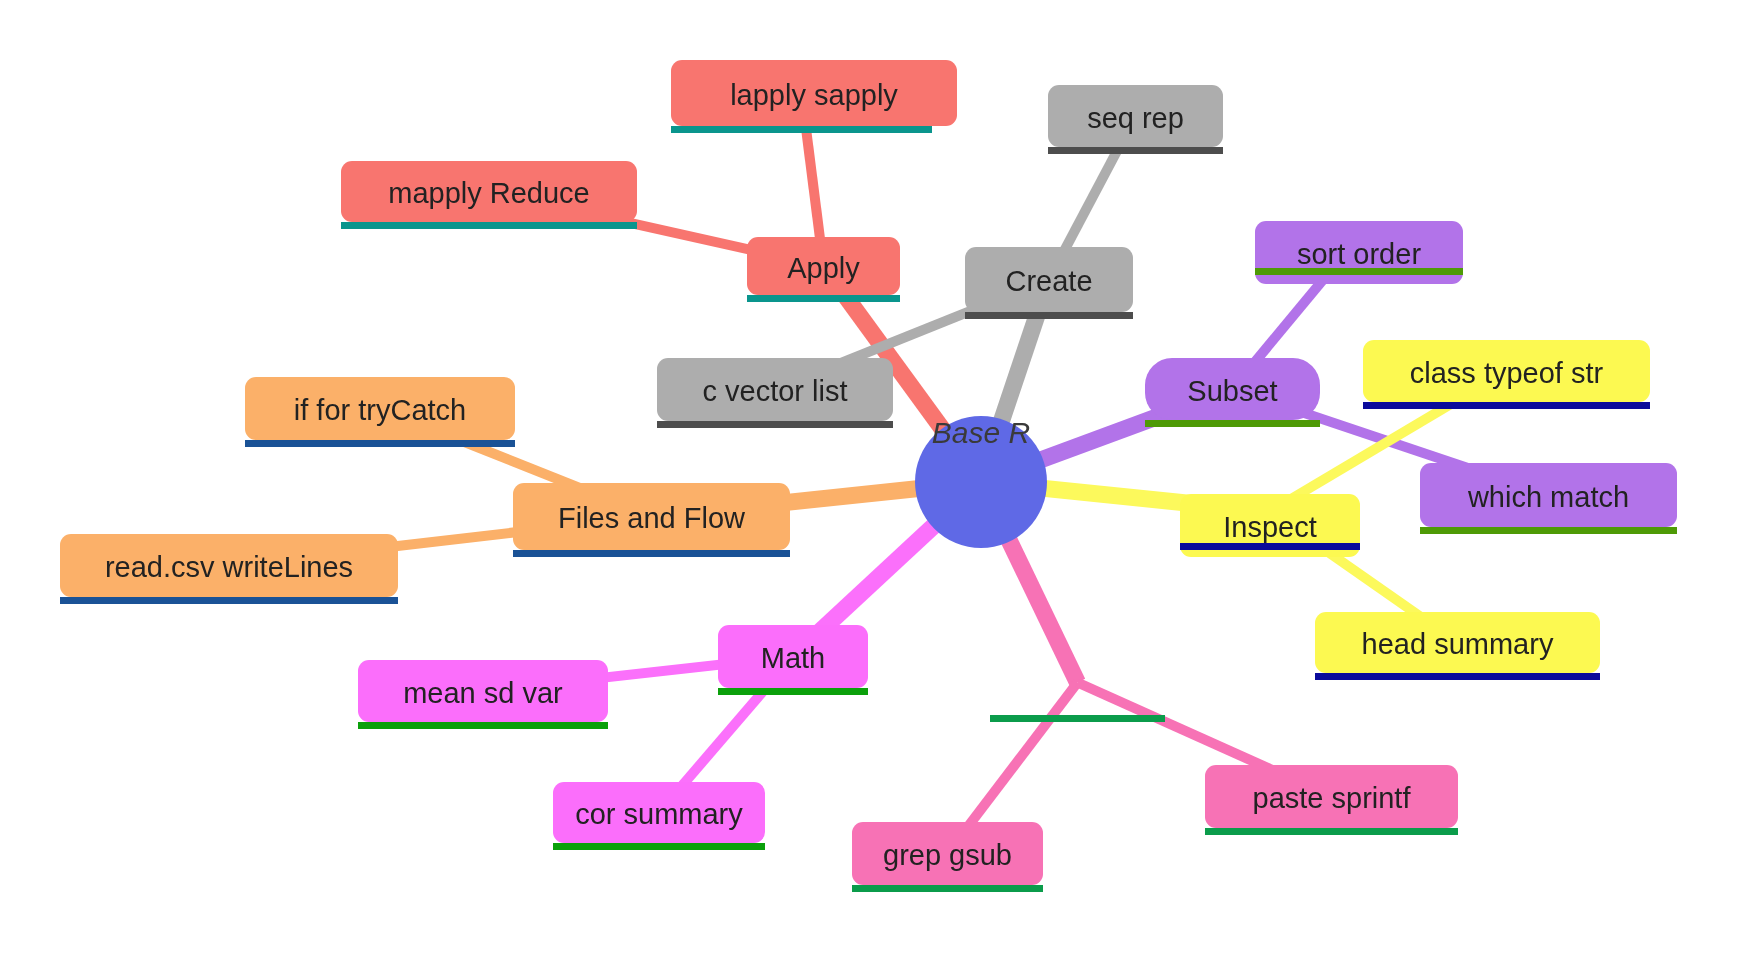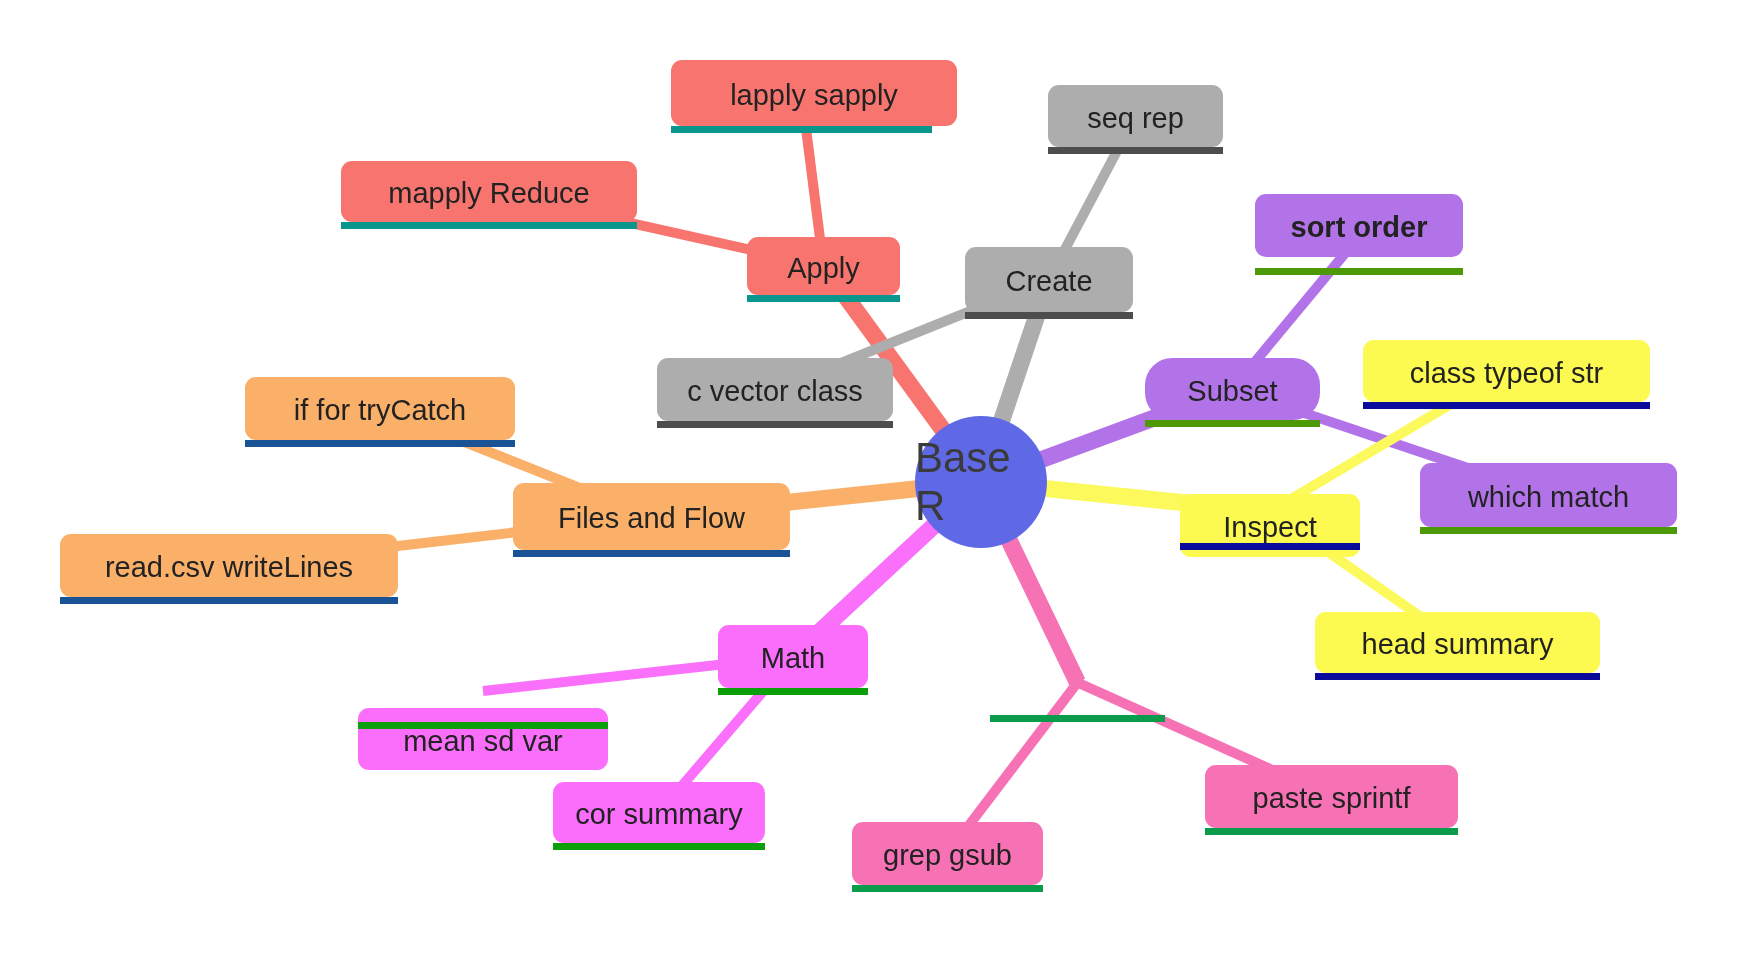--- a/index.html
+++ b/index.html
@@ -10,22 +10,22 @@
   #edges{position:absolute;left:0;top:0;width:1752px;height:956px;}
   .node{
     position:absolute;display:flex;align-items:center;justify-content:center;
     border-radius:11px;box-sizing:border-box;
     color:#222222;font-size:29px;line-height:1;
     cursor:default;white-space:nowrap;
   }
   .node .lbl{transform:translateY(2px);}
   .ubar{position:absolute;height:7px;}
   #center-node{
-    position:absolute;border-radius:50%;display:flex;align-items:center;justify-content:center;
-    font-size:42px;color:#3a3a3a;
+    position:absolute;border-radius:50%;display:flex;justify-content:center;
+    font-size:30px;color:#3a3a3a;font-style:italic;
   }
 </style>
 </head>
 <body>
 
 <div id="stage">
   <svg id="edges" xmlns="http://www.w3.org/2000/svg">
       <line x1="981" y1="482" x2="823.5" y2="266" stroke="#f8756f" stroke-width="17"></line>
       <line x1="823.5" y1="266" x2="801.5" y2="93" stroke="#f8756f" stroke-width="10"></line>
       <line x1="823.5" y1="266" x2="489" y2="191.5" stroke="#f8756f" stroke-width="10"></line>
@@ -63,28 +63,28 @@
     <div class="ubar" style="left: 341px; top: 222px; width: 296px; background: rgb(10, 149, 141);"></div>
     <div class="node" style="left: 965px; top: 247px; width: 168px; height: 65px; background: rgb(173, 173, 173);">
       <span class="lbl">Create</span>
     </div>
     <div class="ubar" style="left: 965px; top: 312px; width: 168px; background: rgb(77, 77, 77);"></div>
     <div class="node" style="left: 1048px; top: 85px; width: 175px; height: 62px; background: rgb(173, 173, 173);">
       <span class="lbl">seq rep</span>
     </div>
     <div class="ubar" style="left: 1048px; top: 147px; width: 175px; background: rgb(77, 77, 77);"></div>
     <div class="node" style="left: 657px; top: 358px; width: 236px; height: 63px; background: rgb(173, 173, 173);">
-      <span class="lbl">c vector class</span>
+      <span class="lbl">c vector list</span>
     </div>
     <div class="ubar" style="left: 657px; top: 421px; width: 236px; background: rgb(77, 77, 77);"></div>
     <div class="node" style="left: 1145px; top: 358px; width: 175px; height: 62px; background: rgb(178, 115, 233); border-radius: 27px;">
       <span class="lbl">Subset</span>
     </div>
     <div class="ubar" style="left: 1145px; top: 420px; width: 175px; background: rgb(78, 154, 6);"></div>
-    <div class="node" style="left: 1255px; top: 194px; width: 208px; height: 63px; background: rgb(178, 115, 233); font-weight: bold;">
+    <div class="node" style="left: 1255px; top: 221px; width: 208px; height: 63px; background: rgb(178, 115, 233);">
       <span class="lbl">sort order</span>
     </div>
     <div class="ubar" style="left: 1255px; top: 268px; width: 208px; background: rgb(78, 154, 6);"></div>
     <div class="node" style="left: 1420px; top: 463px; width: 257px; height: 64px; background: rgb(178, 115, 233);">
       <span class="lbl">which match</span>
     </div>
     <div class="ubar" style="left: 1420px; top: 527px; width: 257px; background: rgb(78, 154, 6);"></div>
     <div class="node" style="left: 1180px; top: 480px; width: 180px; height: 63px; background: rgb(252, 249, 81); margin-top: 14px;">
       <span class="lbl">Inspect</span>
     </div>
@@ -106,21 +106,21 @@
     </div>
     <div class="ubar" style="left: 245px; top: 440px; width: 270px; background: rgb(26, 82, 150);"></div>
     <div class="node" style="left: 60px; top: 534px; width: 338px; height: 63px; background: rgb(251, 176, 105);">
       <span class="lbl">read.csv writeLines</span>
     </div>
     <div class="ubar" style="left: 60px; top: 597px; width: 338px; background: rgb(26, 82, 150);"></div>
     <div class="node" style="left: 718px; top: 625px; width: 150px; height: 63px; background: rgb(251, 110, 251);">
       <span class="lbl">Math</span>
     </div>
     <div class="ubar" style="left: 718px; top: 688px; width: 150px; background: rgb(11, 160, 11);"></div>
-    <div class="node" style="left: 358px; top: 660px; width: 250px; height: 62px; background: rgb(251, 110, 251); margin-top: 48px;">
+    <div class="node" style="left: 358px; top: 660px; width: 250px; height: 62px; background: rgb(251, 110, 251);">
       <span class="lbl">mean sd var</span>
     </div>
     <div class="ubar" style="left: 358px; top: 722px; width: 250px; background: rgb(11, 160, 11);"></div>
     <div class="node" style="left: 553px; top: 782px; width: 212px; height: 61px; background: rgb(251, 110, 251);">
       <span class="lbl">cor summary</span>
     </div>
     <div class="ubar" style="left: 553px; top: 843px; width: 212px; background: rgb(11, 160, 11);"></div>
     <div class="ubar" style="left: 990px; top: 715px; width: 175px; background: rgb(11, 156, 75);"></div>
     <div class="node" style="left: 852px; top: 822px; width: 191px; height: 63px; background: rgb(247, 114, 181);">
       <span class="lbl">grep gsub</span>

